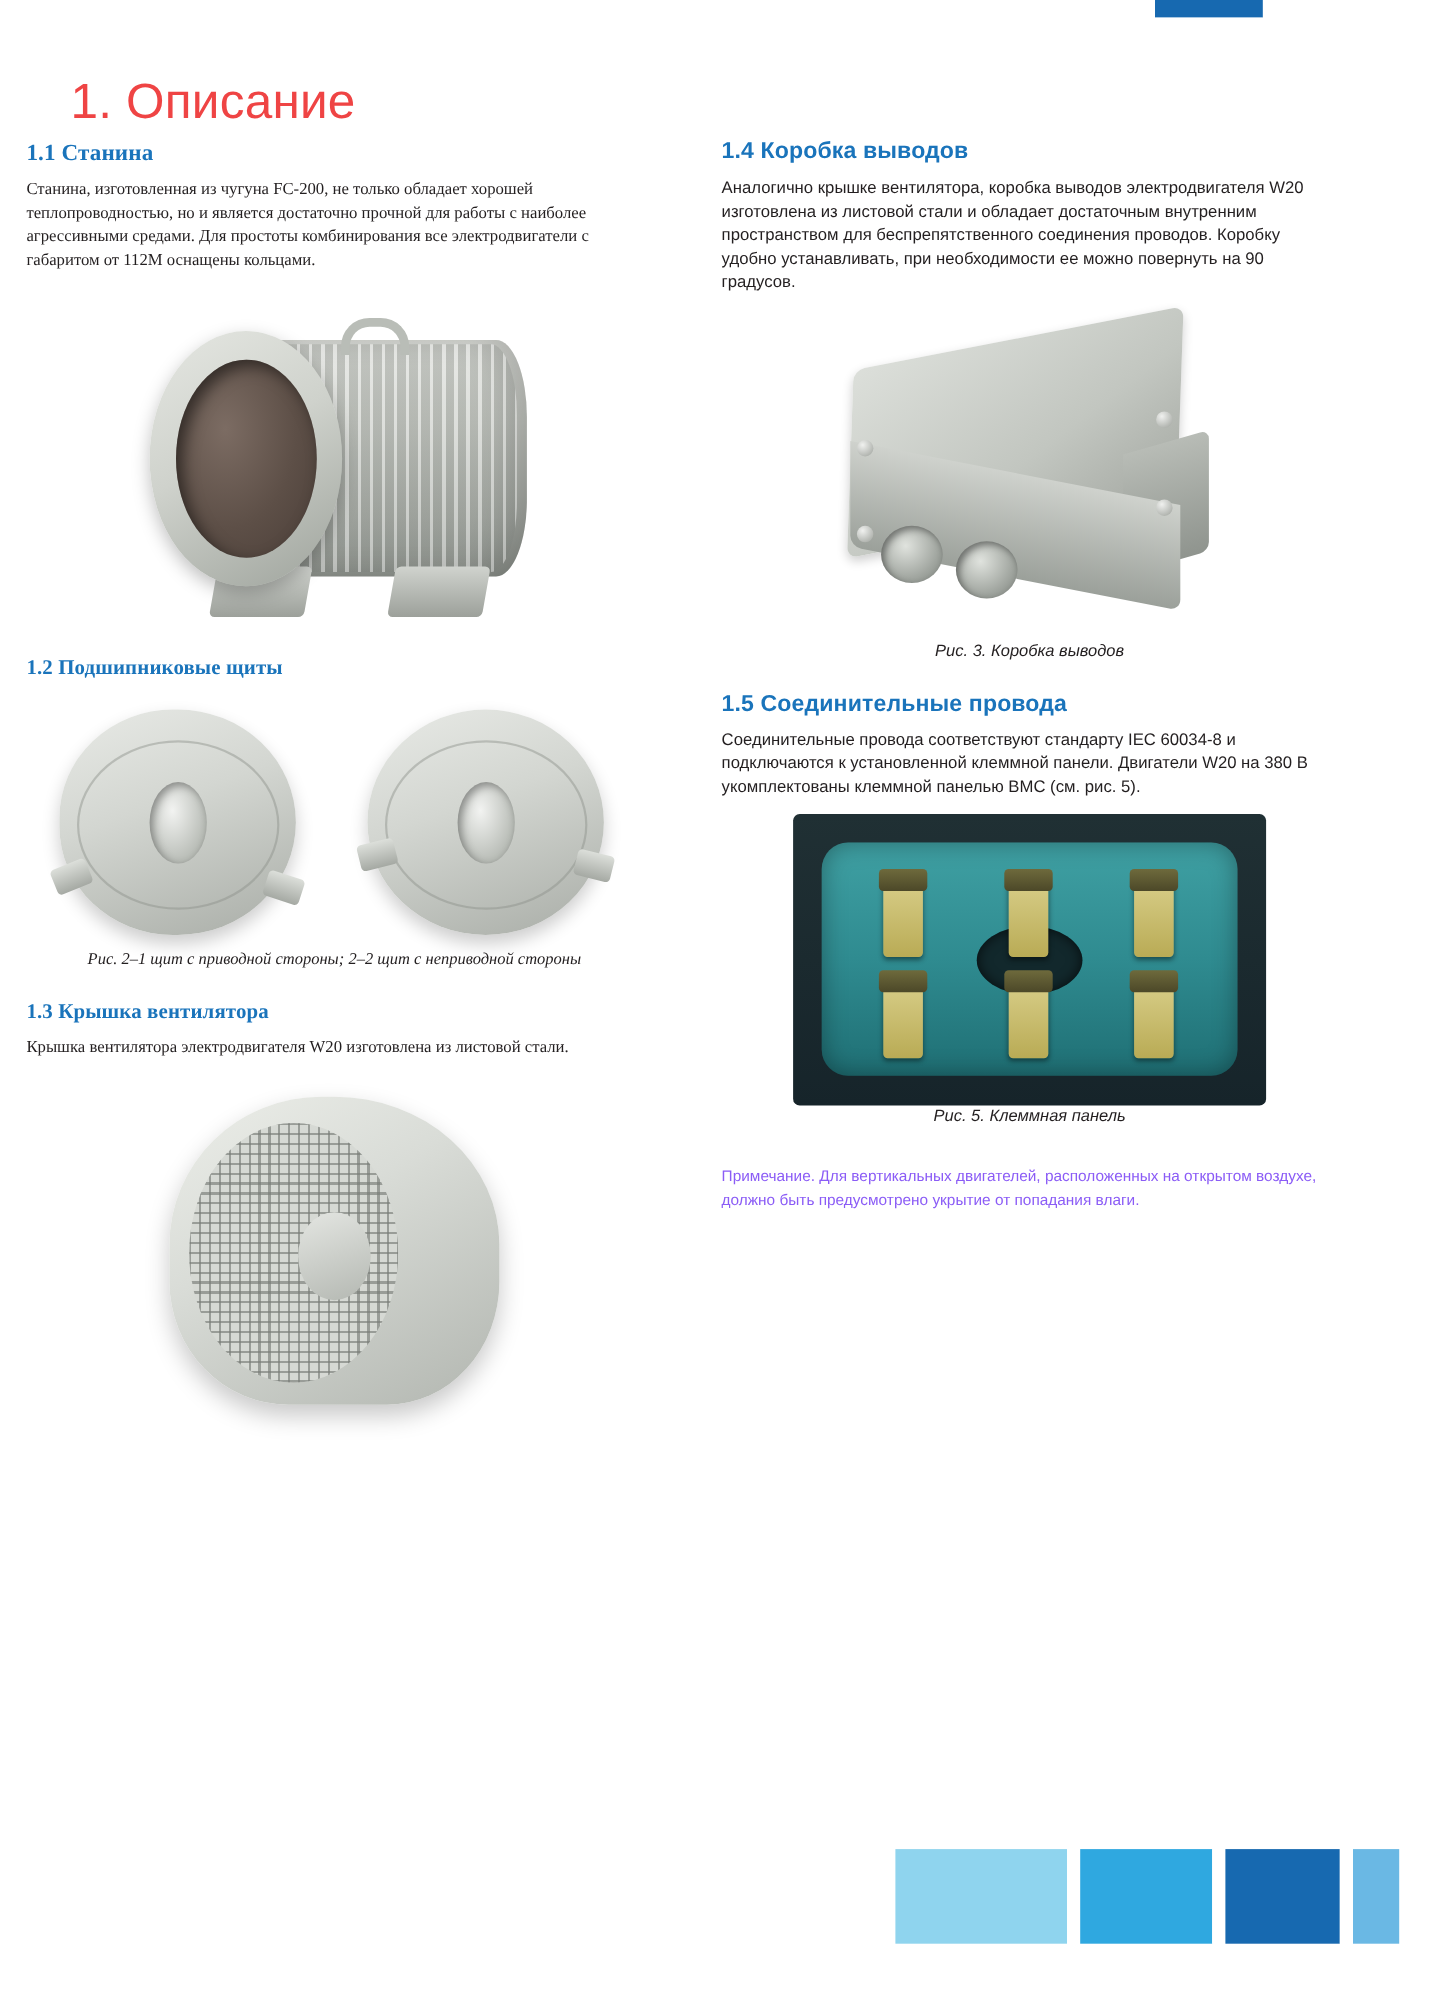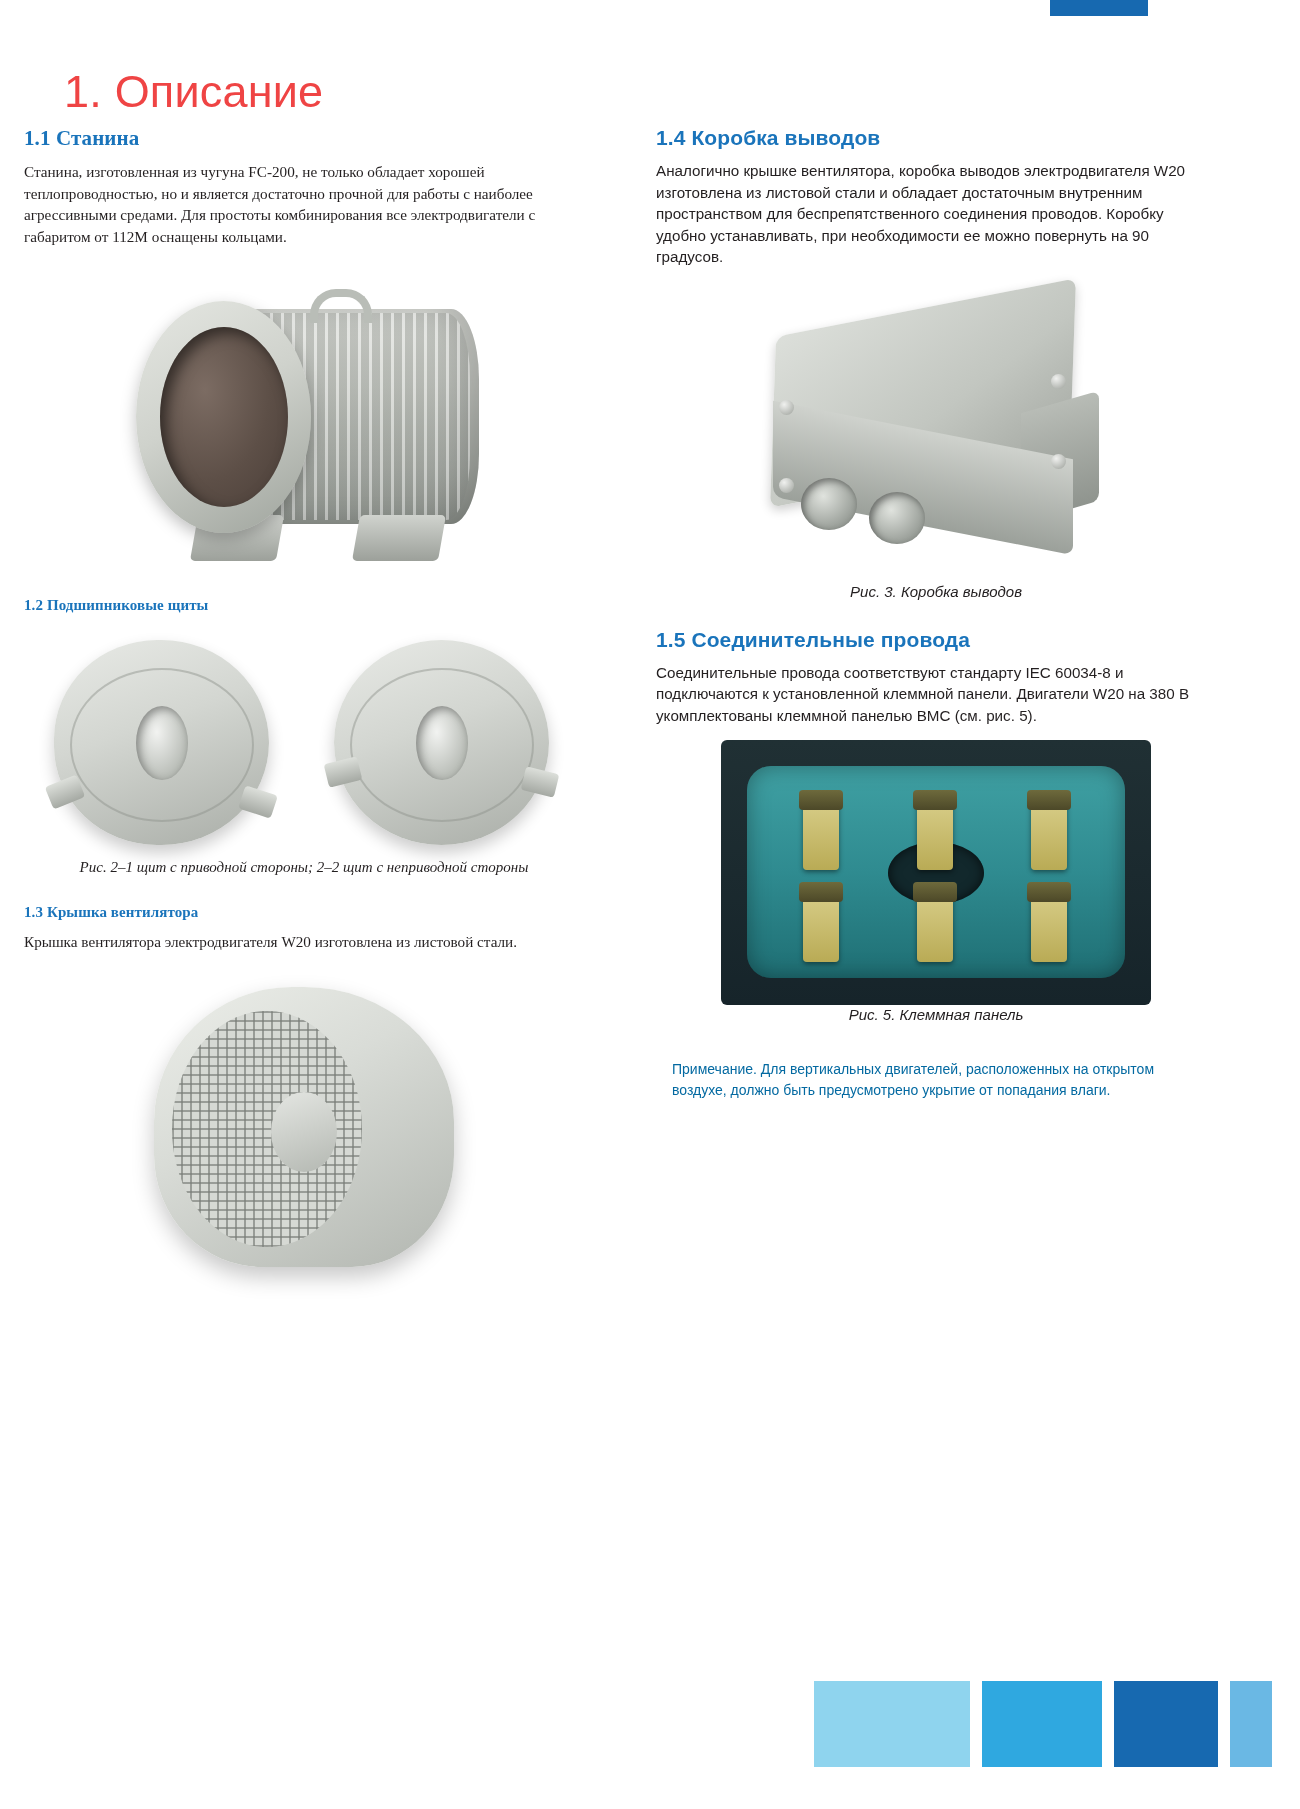--- a/index.html
+++ b/index.html
@@ -68,33 +68,33 @@
   .col.left { margin-right: 72px; font-family: Liberation Serif, serif; }
 
   h2.section-title {
     color: #1a74bb;
     font-size: 21px;
     font-weight: bold;
     margin: 0 0 10px 0;
     letter-spacing: .1px;
   }
   .section-title.sub {
-    font-size: 15px;
+    font-size: 19px;
   }
   p.body-text {
     font-size: 15.2px;
     line-height: 1.42;
     margin: 0;
     color: #231f20;
   }
   p.note-text {
     font-size: 14px;
     line-height: 1.45;
-    margin: 16px;
-    color: #0369a1;
+    margin: 0;
+    color: #8b5cf6;
   }
   .caption {
     font-size: 15px;
     font-style: italic;
     text-align: center;
     color: #231f20;
     line-height: 1.32;
   }
 
   .block { margin-bottom: 26px; }

